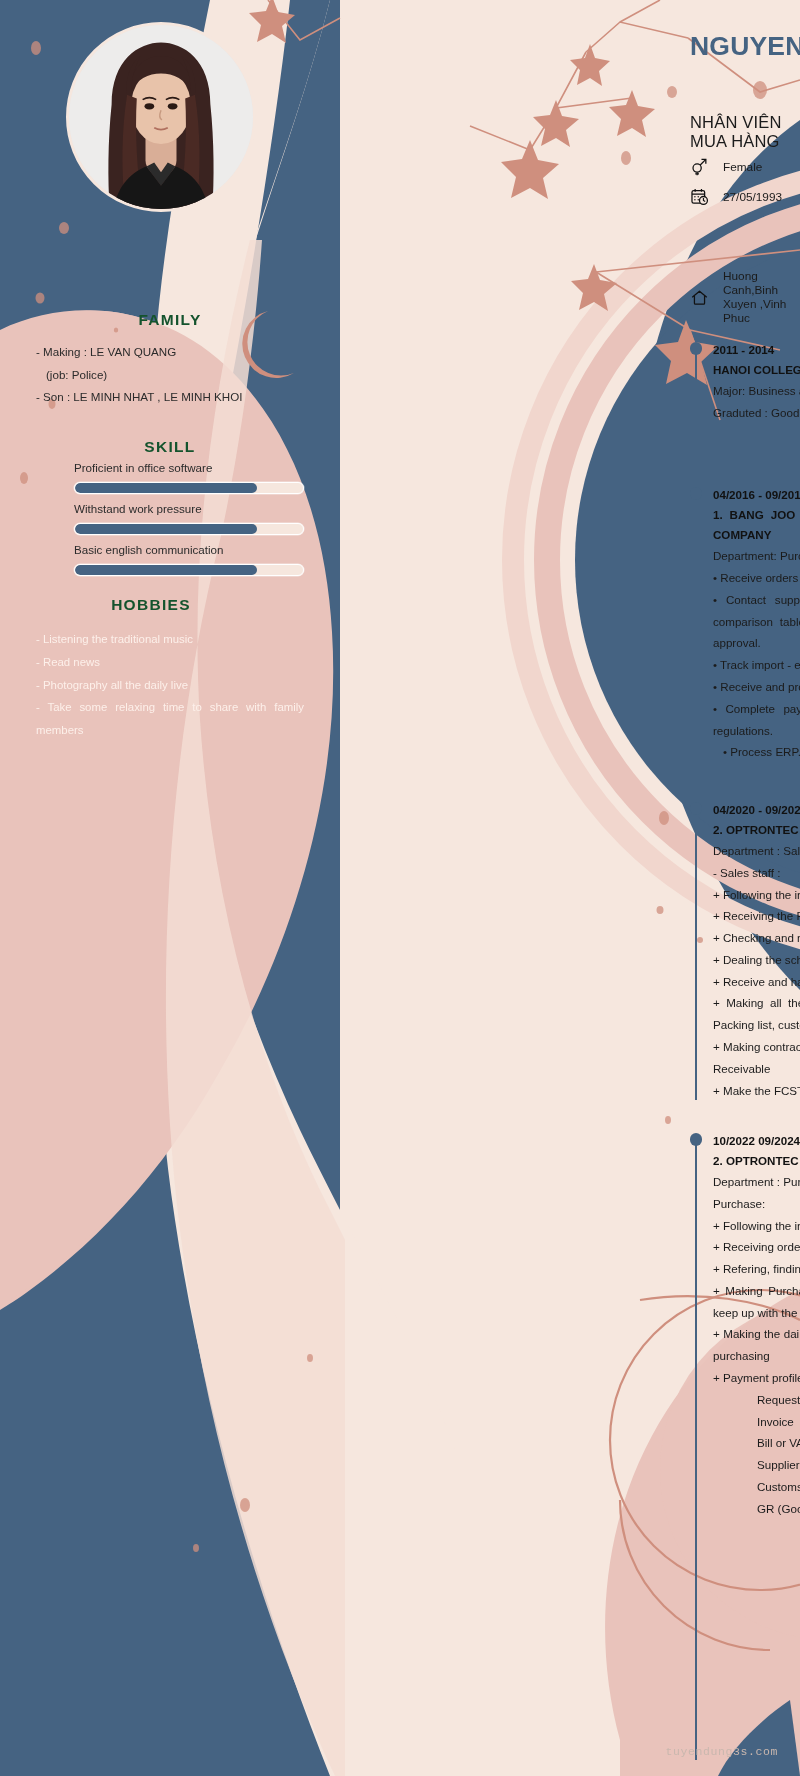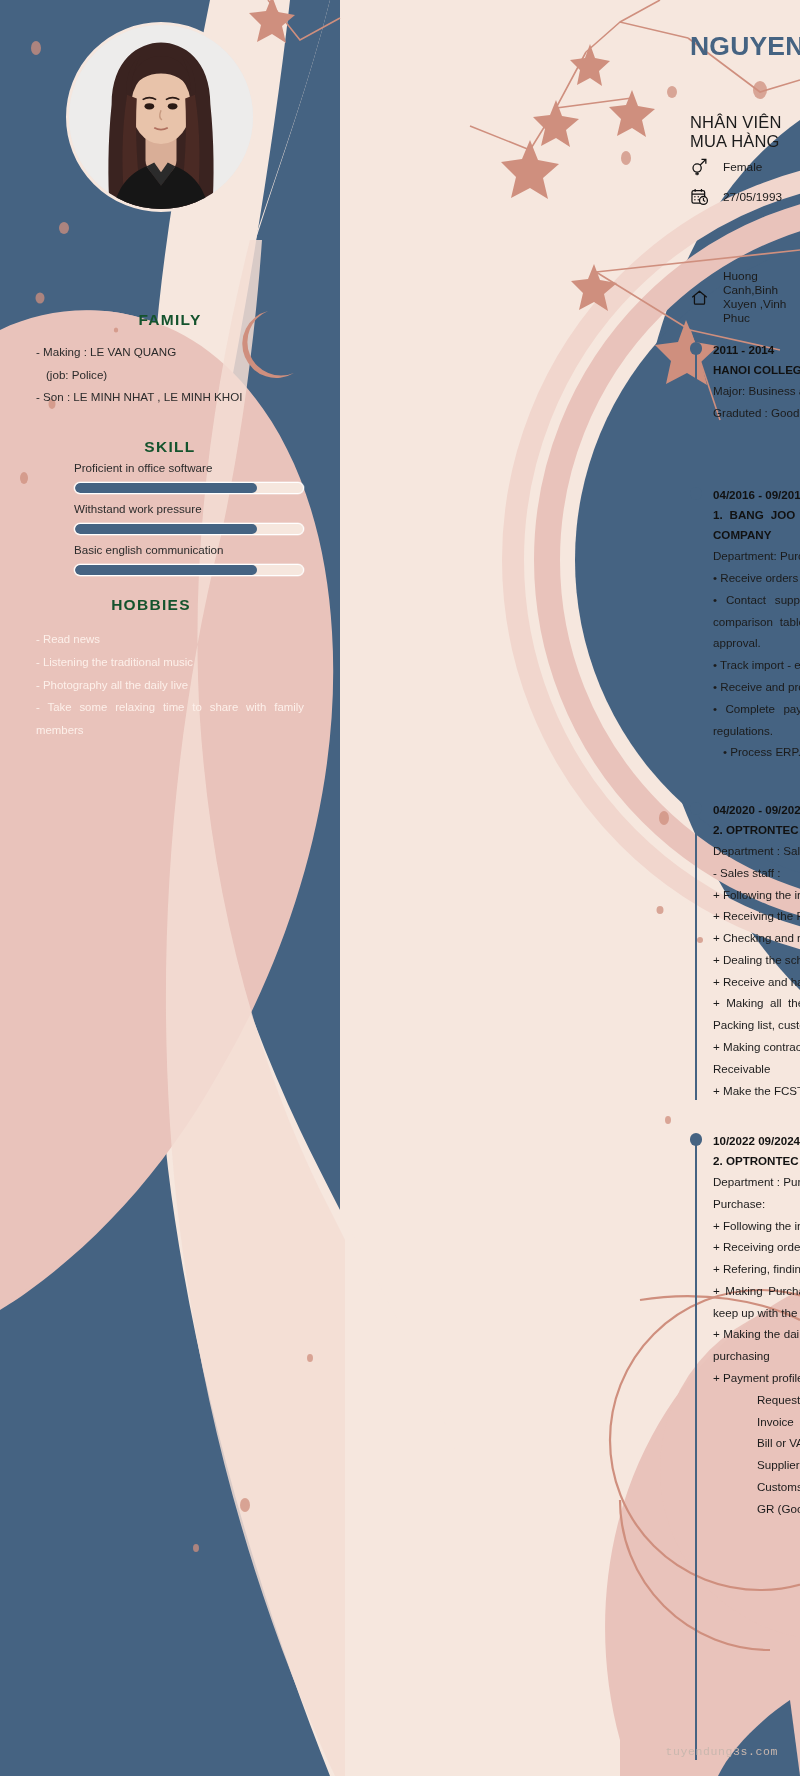--- a/index.html
+++ b/index.html
@@ -262,22 +262,22 @@
         <div class="skill-row">
           <div class="skill-label">Basic english communication</div>
           <div class="skill-track">
             <div class="skill-fill" style="width: 80%;"></div>
           </div>
         </div>
       </div>
 
       <div id="hobbies-head" class="side-head">HOBBIES</div>
       <div id="hobbies-list">
+        <div>- Listening the traditional music</div>
         <div>- Read news</div>
-        <div>- Listening the traditional music</div>
         <div>- Photography all the daily live</div>
         <div class="justify">- Take some relaxing time to share with family members</div>
       </div>
     </div>
 
     <div class="right-col">
 
       <div id="full-name">NGUYEN HUONG QUYNH</div>
       <div id="job-title">NHÂN VIÊN MUA HÀNG</div>
 

